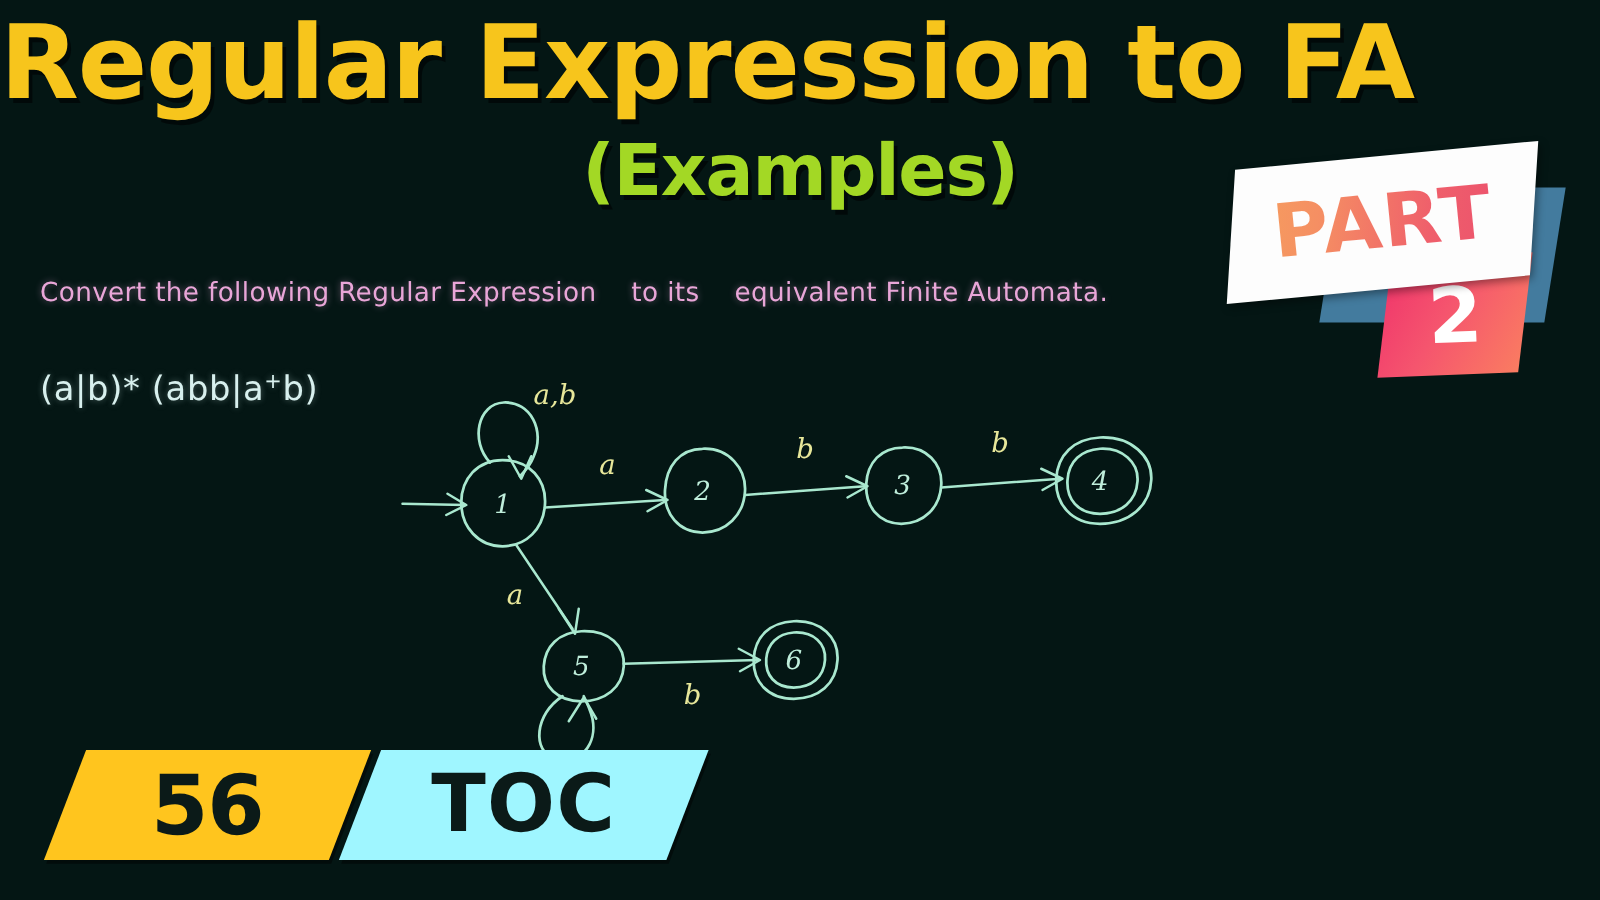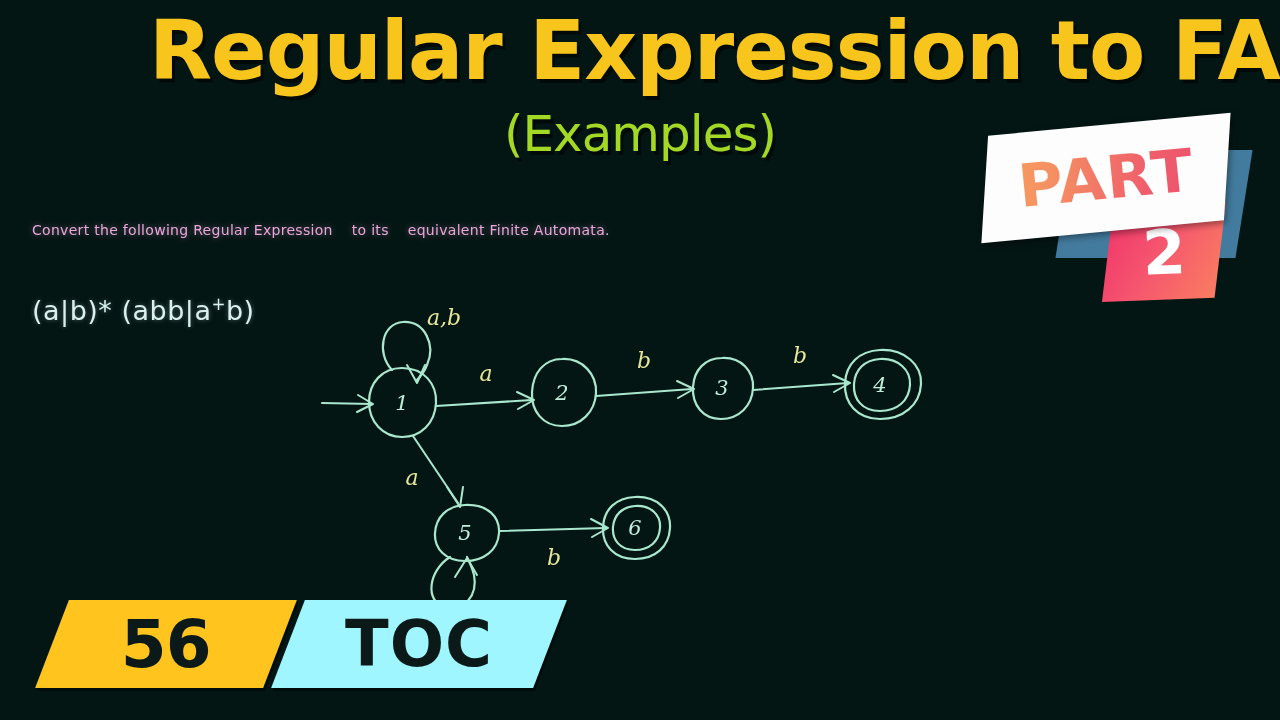--- a/index.html
+++ b/index.html
@@ -16,53 +16,53 @@
     overflow: hidden;
     font-family: "Liberation Sans", sans-serif;
   }
 
   
   .title-main {
     position: absolute;
     left: 0;
     top: 8px;
     width: 1280px;
-    text-align: right;
+    text-align: left;
     font-family: "DejaVu Sans", sans-serif;
     font-weight: 700;
     font-size: 82px;
     letter-spacing: -1px;
     color: #f7c51c;
     text-shadow: 3px 4px 0 rgba(0,0,0,0.55);
     white-space: nowrap;
     line-height: 1.05;
   }
   .title-sub {
     position: absolute;
     left: 0;
     top: 108px;
     width: 1280px;
     text-align: center;
     font-family: "DejaVu Sans", sans-serif;
-    font-weight: 400;
-    font-size: 50px;
+    font-weight: 700;
+    font-size: 57px;
     letter-spacing: -1px;
     color: #a3d825;
     text-shadow: 3px 4px 0 rgba(0,0,0,0.55);
     white-space: nowrap;
     line-height: 1.05;
   }
 
   
   .question {
     position: absolute;
     left: 32px;
     top: 222px;
     font-family: "DejaVu Sans", sans-serif;
-    font-size: 14px;
+    font-size: 21px;
     color: #e9a6d8;
     letter-spacing: 0.3px;
     white-space: pre;
     text-shadow: 0 0 6px rgba(233,166,216,0.45);
   }
   .regex {
     position: absolute;
     left: 32px;
     top: 294px;
     font-family: "DejaVu Sans", sans-serif;

